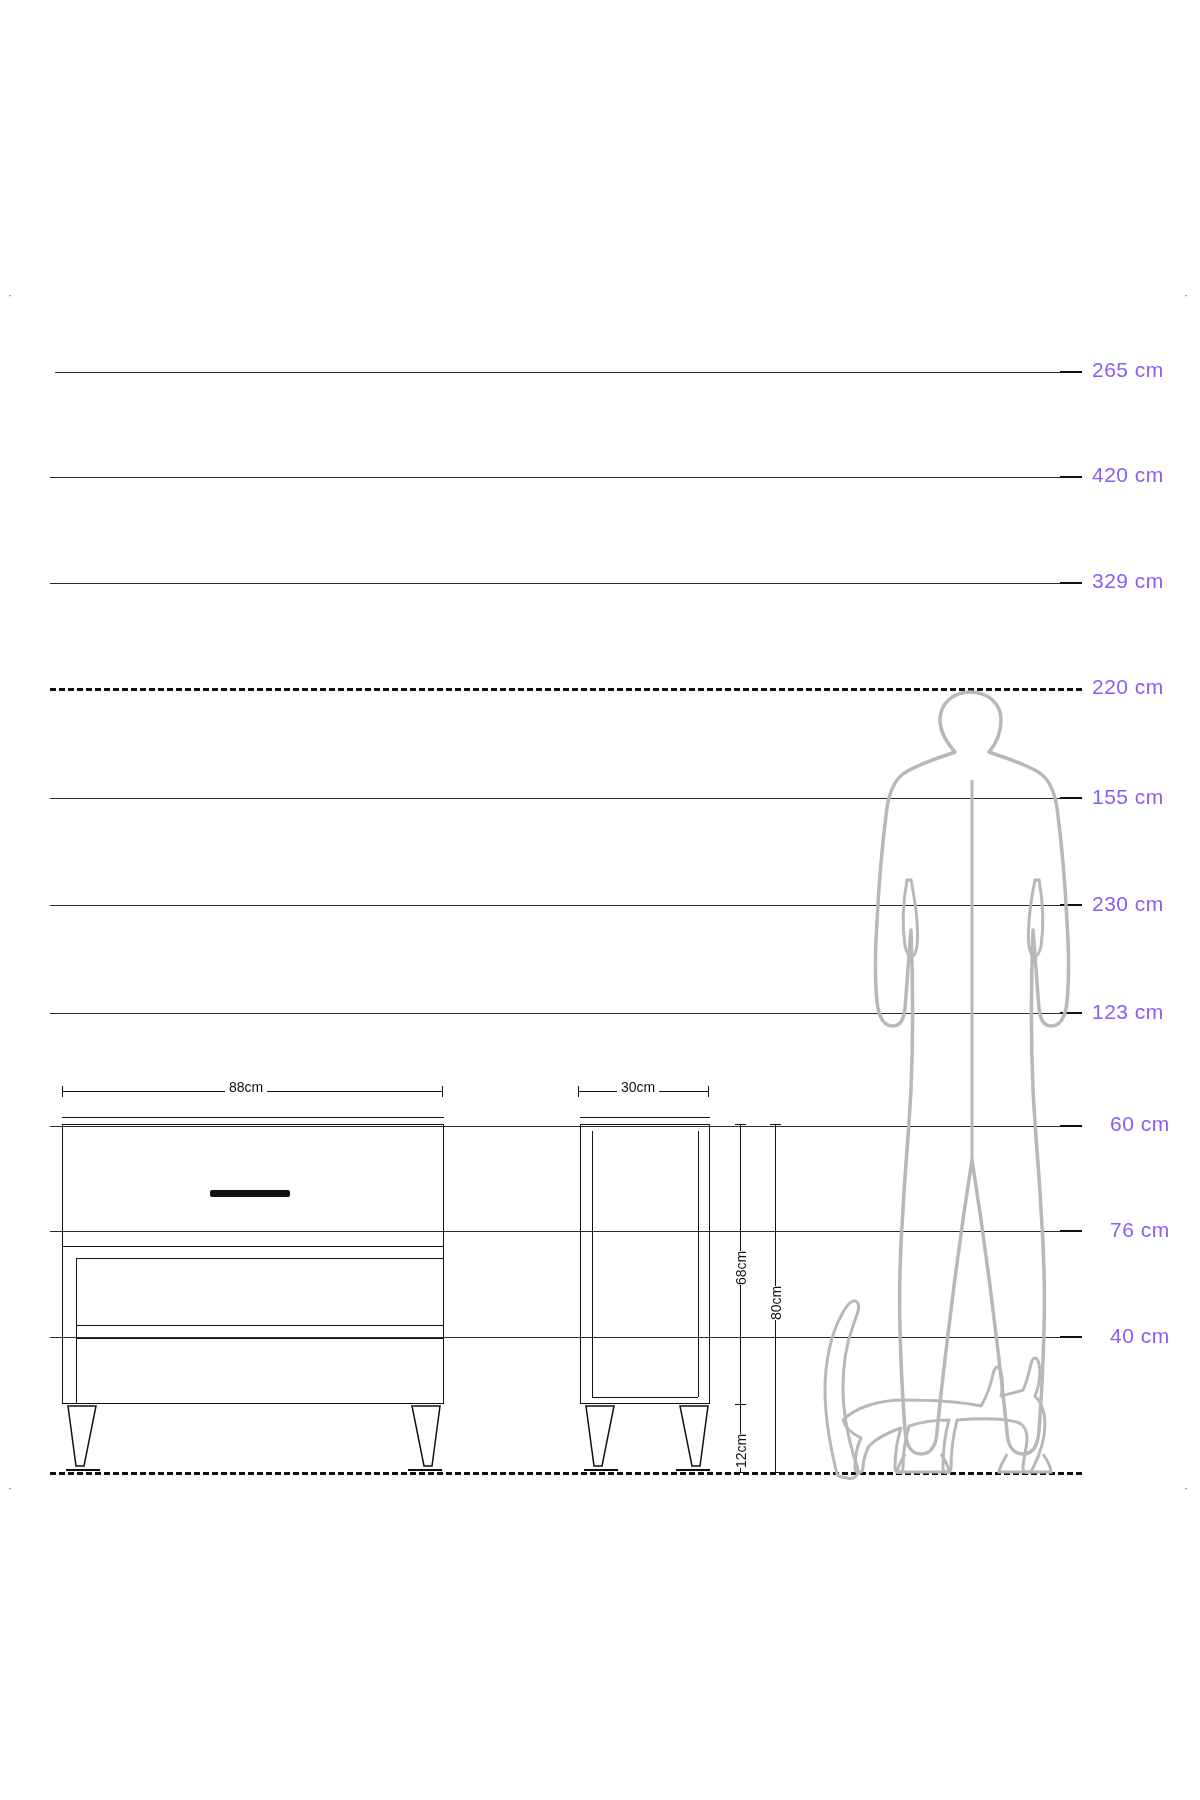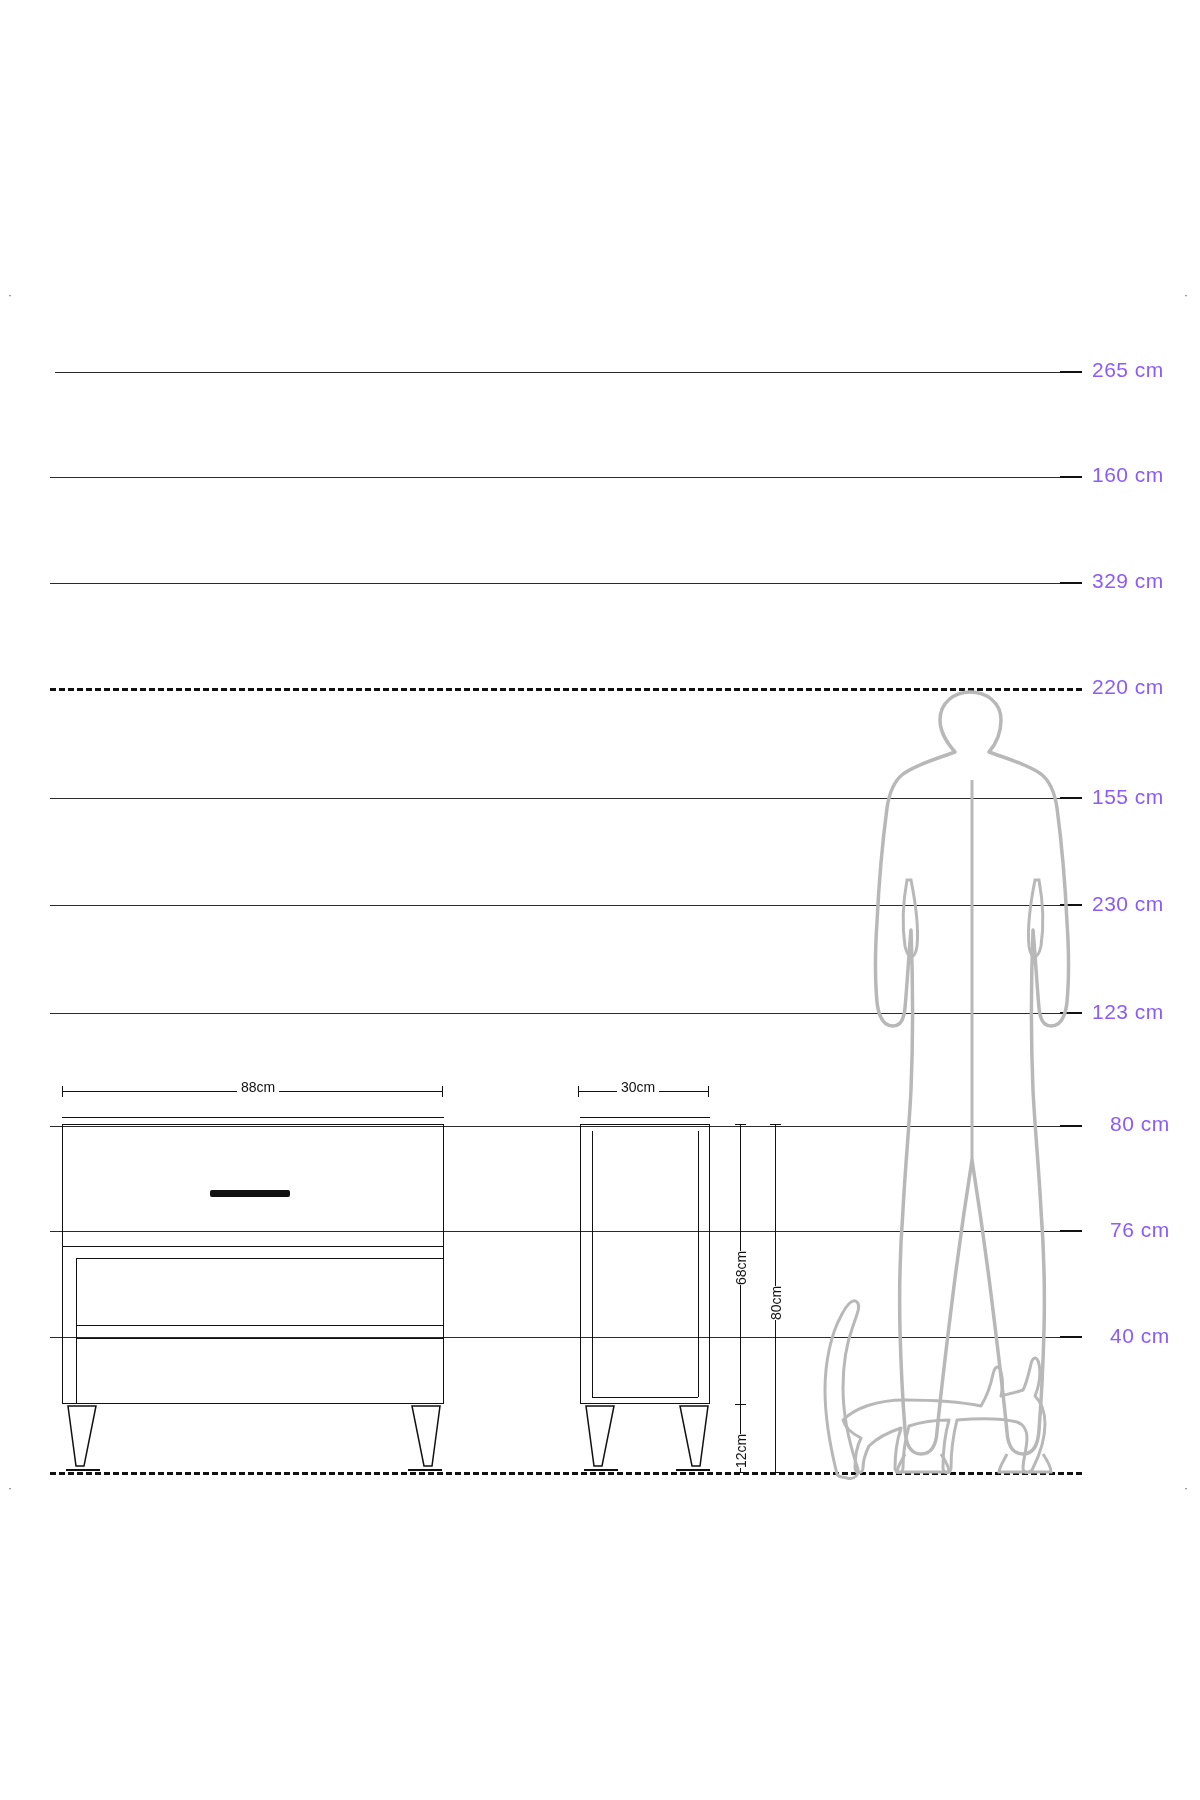--- a/index.html
+++ b/index.html
@@ -134,21 +134,21 @@
   <div class="corner-mark" style="left:1184px; top:292px;">·</div>
   <div class="corner-mark" style="left:8px; top:1485px;">·</div>
   <div class="corner-mark" style="left:1184px; top:1485px;">·</div>
 
   <div class="scale-line" style="left:55px; top:372px; width:1005px;"></div>
   <div class="tick" style="left:1060px; top:371px; width:22px;"></div>
   <div class="scale-label" style="left:1092px; top:358px;">265 cm</div>
 
   <div class="scale-line" style="left:50px; top:477px; width:1010px;"></div>
   <div class="tick" style="left:1060px; top:476px; width:22px;"></div>
-  <div class="scale-label" style="left:1092px; top:463px;">160 cm</div>
+  <div class="scale-label" style="left:1092px; top:463px;">420 cm</div>
 
   <div class="scale-line" style="left:50px; top:583px; width:1010px;"></div>
   <div class="tick" style="left:1060px; top:582px; width:22px;"></div>
   <div class="scale-label" style="left:1092px; top:569px;">329 cm</div>
 
   <div class="dashed-line" style="left:50px; top:688px; width:1032px;"></div>
   <div class="scale-label" style="left:1092px; top:675px;">220 cm</div>
 
   <div class="scale-line" style="left:50px; top:798px; width:1010px;"></div>
   <div class="tick" style="left:1060px; top:797px; width:22px;"></div>
@@ -157,21 +157,21 @@
   <div class="scale-line" style="left:50px; top:905px; width:1010px;"></div>
   <div class="tick" style="left:1060px; top:904px; width:22px;"></div>
   <div class="scale-label" style="left:1092px; top:892px;">230 cm</div>
 
   <div class="scale-line" style="left:50px; top:1013px; width:1010px;"></div>
   <div class="tick" style="left:1060px; top:1012px; width:22px;"></div>
   <div class="scale-label" style="left:1092px; top:1000px;">123 cm</div>
 
   <div class="scale-line" style="left:50px; top:1126px; width:1010px;"></div>
   <div class="tick" style="left:1060px; top:1125px; width:22px;"></div>
-  <div class="scale-label" style="left:1110px; top:1112px;">80 cm</div>
+  <div class="scale-label" style="left:1110px; top:1112px;">60 cm</div>
 
   <div class="scale-line" style="left:50px; top:1231px; width:1010px;"></div>
   <div class="tick" style="left:1060px; top:1230px; width:22px;"></div>
   <div class="scale-label" style="left:1110px; top:1218px;">76 cm</div>
 
   <div class="scale-line" style="left:50px; top:1337px; width:1010px;"></div>
   <div class="tick" style="left:1060px; top:1336px; width:22px;"></div>
   <div class="scale-label" style="left:1110px; top:1324px;">40 cm</div>
 
   <div class="ground-line" style="left:50px; top:1472px; width:1032px;"></div>
@@ -238,21 +238,21 @@
     <path d="M0,66 L34,66" stroke="#111" stroke-width="2"></path>
   </svg>
   <svg class="leg-svg" style="left:396px; top:1404px;" width="48" height="70" viewBox="0 0 48 70">
     <path d="M16,2 L44,2 L36,62 L28,62 Z" fill="none" stroke="#111" stroke-width="1.5"></path>
     <path d="M12,66 L46,66" stroke="#111" stroke-width="2"></path>
   </svg>
 
   <div class="dim-h" style="left:62px; top:1091px; width:380px;"></div>
   <div class="dim-cap" style="left:62px; top:1086px;"></div>
   <div class="dim-cap" style="left:442px; top:1086px;"></div>
-  <div class="dim-text" style="left:237px; top:1079px;">88cm</div>
+  <div class="dim-text" style="left:225px; top:1079px;">88cm</div>
 
   <div class="thin" style="left:580px; top:1117px; width:130px;"></div>
   <div class="outline" style="left:580px; top:1124px; width:130px; height:280px;"></div>
   <div class="thin-v" style="left:592px; top:1131px; height:266px;"></div>
   <div class="thin-v" style="left:698px; top:1131px; height:266px;"></div>
   <div class="thin" style="left:592px; top:1397px; width:106px;"></div>
   <svg class="leg-svg" style="left:584px; top:1404px;" width="44" height="70" viewBox="0 0 44 70">
     <path d="M2,2 L30,2 L18,62 L10,62 Z" fill="none" stroke="#111" stroke-width="1.5"></path>
     <path d="M0,66 L34,66" stroke="#111" stroke-width="2"></path>
   </svg>

